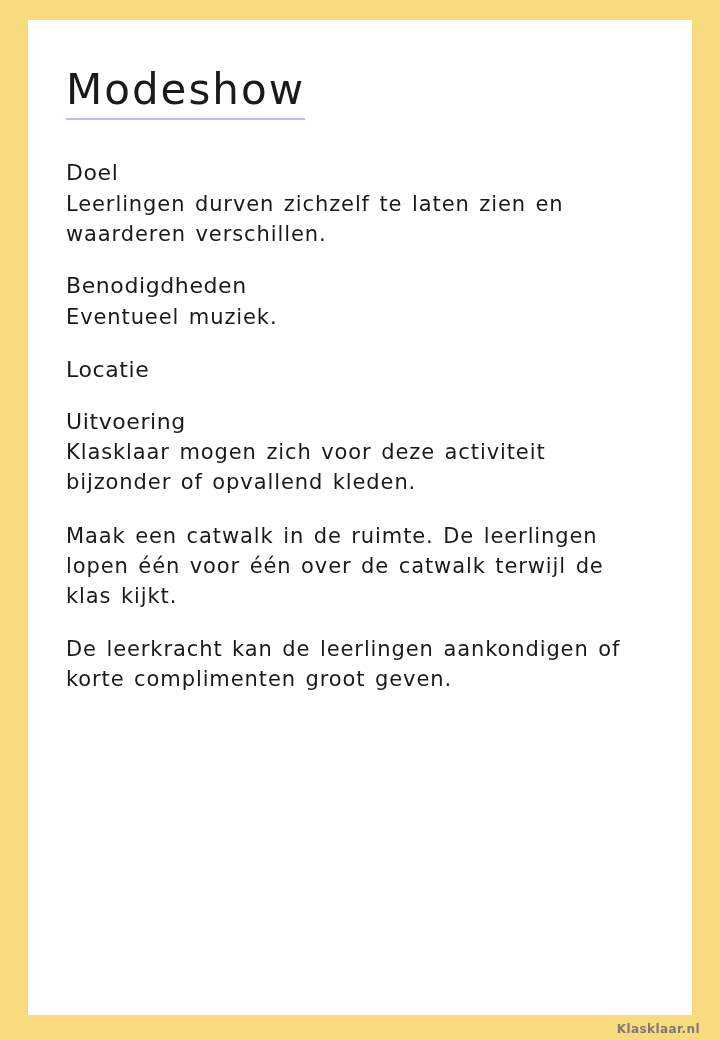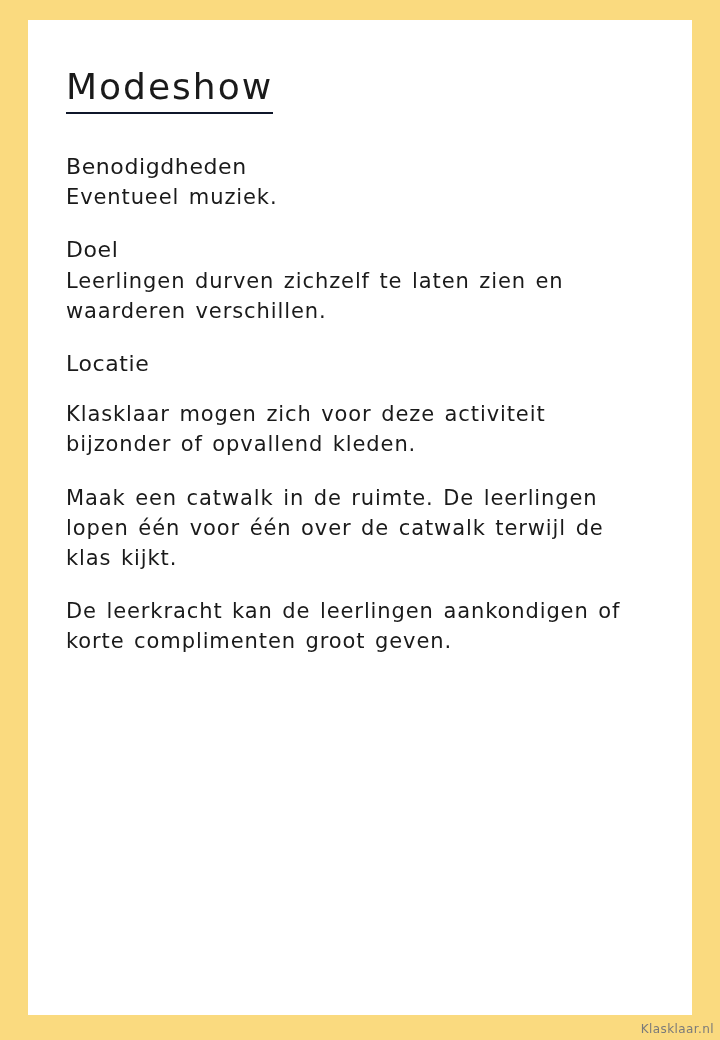--- a/index.html
+++ b/index.html
@@ -24,27 +24,27 @@
     position: absolute;
     left: 28px;
     top: 20px;
     width: 664px;
     height: 995px;
     background: #ffffff;
     box-sizing: border-box;
     padding: 48px 38px 20px 38px;
   }
   .title {
-    font-size: 36px;
+    font-size: 42px;
     letter-spacing: 2px;
     color: #1a1a1a;
     font-weight: 400;
     margin: 0 0 4px 0;
     display: inline-block;
-    border-bottom: 2px solid #0f172a;
+    border-bottom: 2px solid #c4b5fd;
     padding-bottom: 6px;
     line-height: 1.05;
   }
   .title-wrap {
     margin-bottom: 34px;
   }
   .section {
     margin-bottom: 22px;
   }
   .section-heading {
@@ -64,52 +64,54 @@
     word-spacing: 2px;
   }
   .section-para:last-child {
     margin-bottom: 0;
   }
   .block-gap {
     height: 10px;
   }
   .footer {
     position: absolute;
-    right: 6px;
+    right: 20px;
     bottom: 4px;
     font-size: 12px;
     color: #7a7a7a;
     letter-spacing: 0.4px;
+    font-weight: bold;
   }
 </style>
 </head>
 <body>
 
 <div class="page">
   <div class="card">
 
     <div class="title-wrap">
       <h1 class="title">Modeshow</h1>
     </div>
 
     <div class="section">
-      <h2 class="section-heading">Benodigdheden</h2>
-      <p class="section-para">Eventueel muziek.</p>
+      <h2 class="section-heading">Doel</h2>
+      <p class="section-para">Leerlingen durven zichzelf te laten zien en waarderen verschillen.</p>
     </div>
 
     <div class="section">
-      <h2 class="section-heading">Doel</h2>
-      <p class="section-para">Leerlingen durven zichzelf te laten zien en waarderen verschillen.</p>
+      <h2 class="section-heading">Benodigdheden</h2>
+      <p class="section-para">Eventueel muziek.</p>
     </div>
 
     <div class="section">
       <h2 class="section-heading">Locatie</h2>
     </div>
 
     <div class="section">
+      <h2 class="section-heading">Uitvoering</h2>
       <p class="section-para">Klasklaar mogen zich voor deze activiteit bijzonder of opvallend kleden.</p>
       <div class="block-gap"></div>
       <p class="section-para">Maak een catwalk in de ruimte. De leerlingen lopen één voor één over de catwalk terwijl de klas kijkt.</p>
       <div class="block-gap"></div>
       <p class="section-para">De leerkracht kan de leerlingen aankondigen of korte complimenten groot geven.</p>
     </div>
 
   </div>
 
   <div class="footer">Klasklaar.nl</div>

